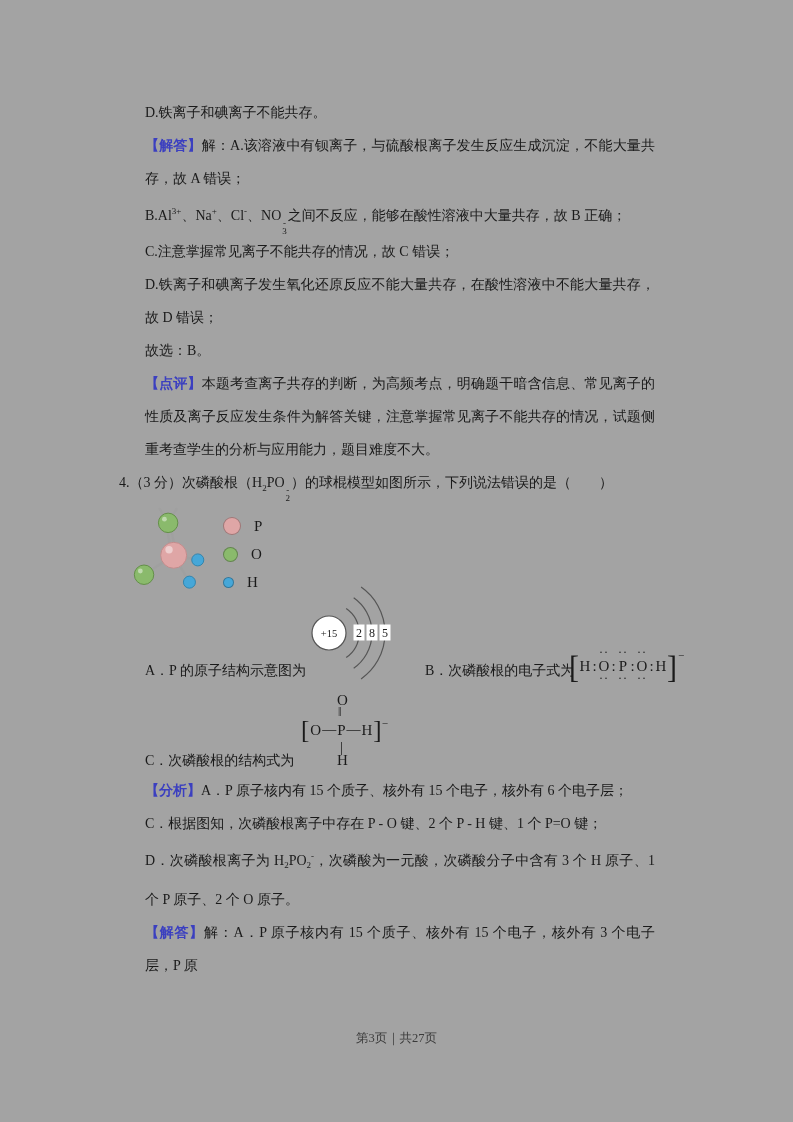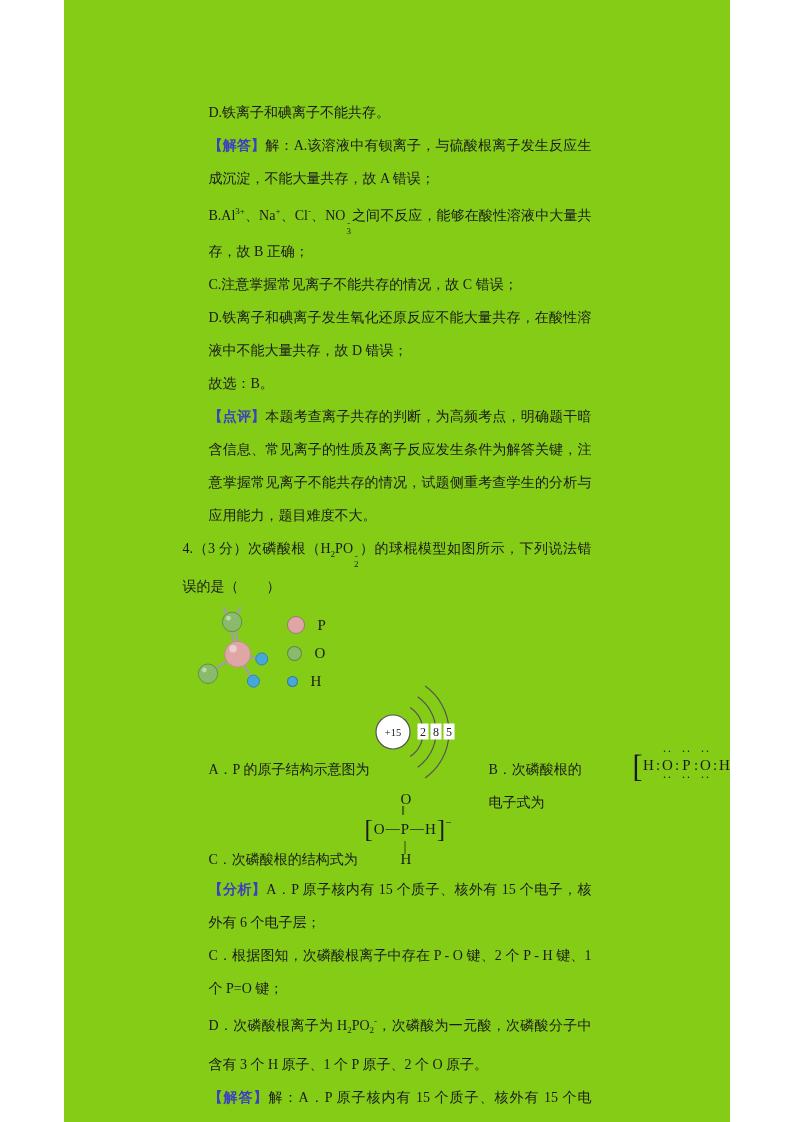--- a/index.html
+++ b/index.html
@@ -1,17 +1,17 @@
 <!DOCTYPE html>
 <html><head>
 <meta charset="utf-8">
 <style>
   *{box-sizing:border-box;margin:0;padding:0;}
   body{background:#ffffff;margin:0;}
-  .page{position:relative;width:666px;height:1122px;background:#84cc16;margin:0 auto;
+  .page{position:relative;width:793px;height:1122px;background:#a3a3a3;margin:0 auto;
         font-family:"Liberation Serif","DejaVu Serif",serif;color:#1a1a1a;overflow:hidden;}
   .content{padding:96px 138px 0 145px;}
   .para{font-size:14px;line-height:33px;text-align:justify;}
   .blab{font-weight:700;}
   sub{font-size:9px;}
   sup{font-size:9px;}
   .stk{display:inline-flex;flex-direction:column;align-items:center;vertical-align:-6px;
        font-size:9px;line-height:8px;padding:0 1px;}
   .q4stem{margin-left:-26px;}
 
@@ -215,13 +215,14 @@
 
     <p class="para"><span class="blab" style="color: rgb(59, 63, 192);">【分析】</span><span>A．P 原子核内有 15 个质子、核外有 15 个电子，核外有 6 个电子层；</span></p>
 
     <p class="para">C．根据图知，次磷酸根离子中存在 P - O 键、2 个 P - H 键、1 个 P=O 键；</p>
     <p class="para">D．次磷酸根离子为 H<sub>2</sub>PO<sub>2</sub><sup>-</sup>，次磷酸为一元酸，次磷酸分子中含有 3 个 H 原子、1 个 P 原子、2 个 O 原子。</p>
 
     <p class="para"><span class="blab" style="color: rgb(59, 63, 192);">【解答】</span><span>解：A．P 原子核内有 15 个质子、核外有 15 个电子，核外有 3 个电子层，P 原</span></p>
 
   </main>
 
+  <footer class="pagefoot">第3页｜共27页</footer>
 </div>
 
 </body></html>

